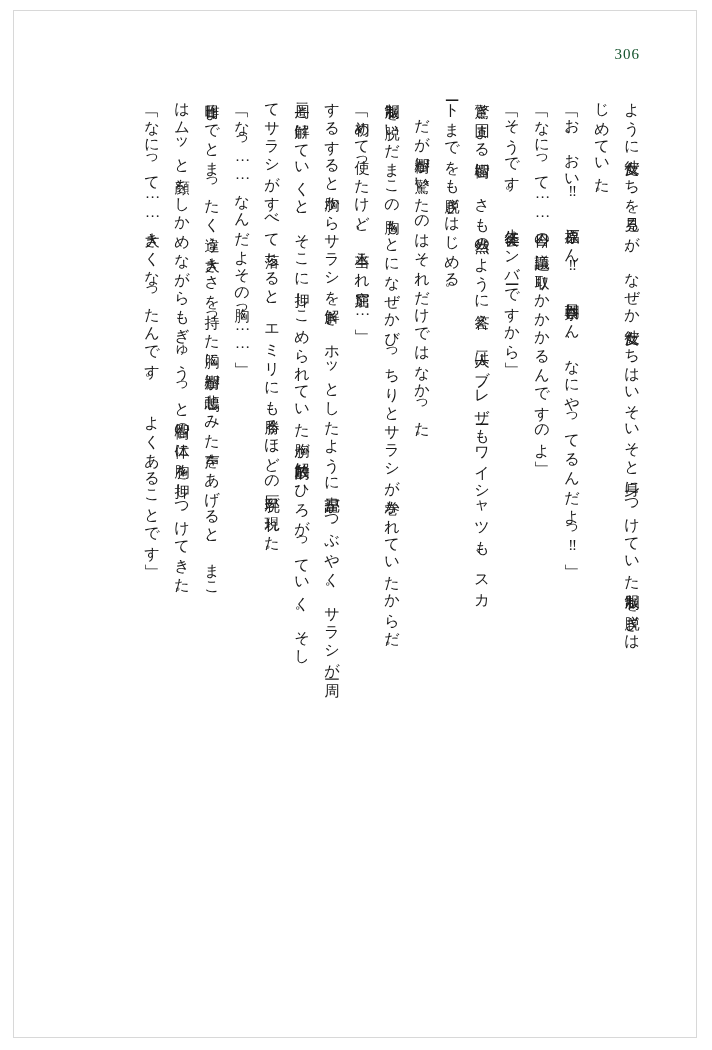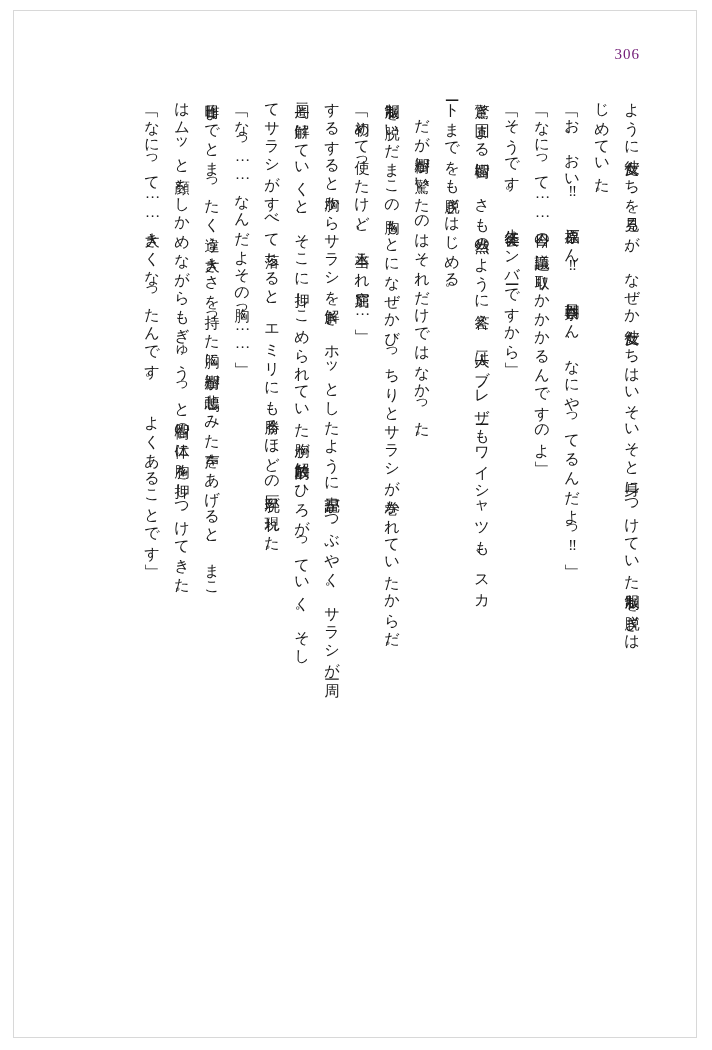--- a/index.html
+++ b/index.html
@@ -24,21 +24,21 @@
     height: 1028px;
     border: 1px solid #d8d8d8;
     box-sizing: border-box;
     pointer-events: none;
   }
   #page-number {
     position: absolute;
     right: 72px;
     top: 46px;
     font-size: 15px;
-    color: #701a75;
+    color: #14532d;
     letter-spacing: 1px;
     font-family: "Liberation Serif", "DejaVu Serif", serif;
   }
   
   #body-text {
     position: absolute;
     left: 70px;
     top: 92px;
     width: 570px;
     height: 870px;

